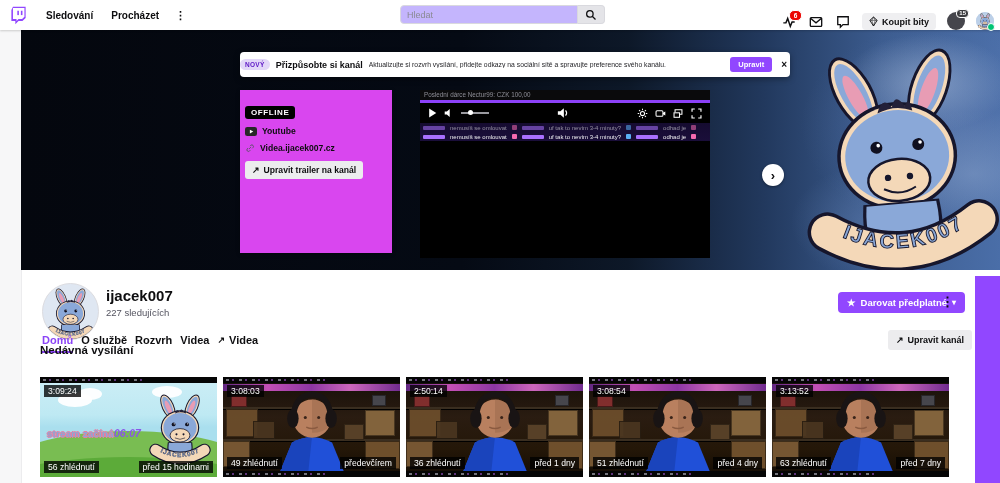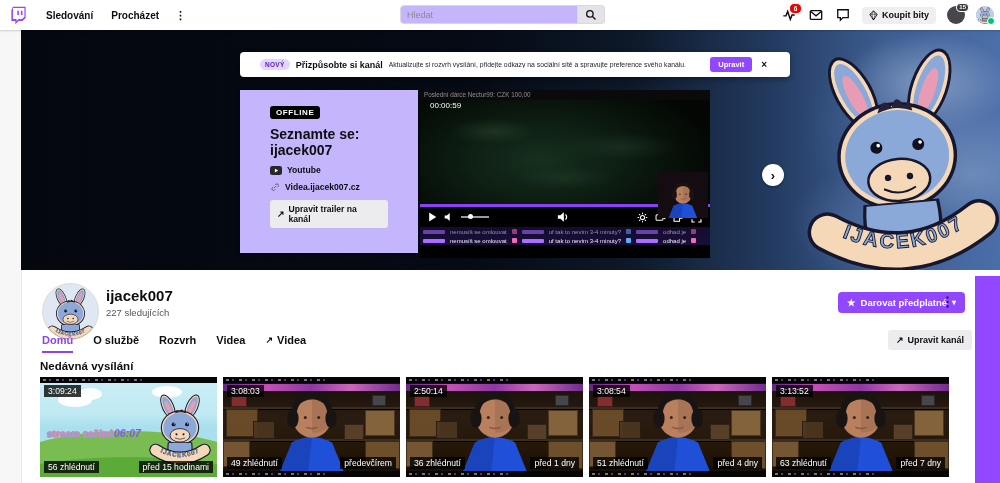--- a/index.html
+++ b/index.html
@@ -11,21 +11,21 @@
     box-shadow:0 1px 2px rgba(0,0,0,.18);display:flex;align-items:center;z-index:30;}
   .logo{margin-left:9px;width:19px;height:19px;flex:0 0 auto;}
   .navlink{font-size:10px;font-weight:bold;color:#0e0e10;margin-left:18px;cursor:pointer;}
   .nav-kebab{margin-left:16px;font-size:11px;font-weight:bold;color:#0e0e10;cursor:pointer;}
   .searchwrap{position:absolute;left:400px;top:5px;width:205px;height:19px;display:flex;}
   .searchwrap input{flex:1;height:17px;border:1px solid #d9d9de;background:#c4b5fd;
     border-radius:4px 0 0 4px;font-size:9px;padding:0 6px;color:#0e0e10;outline:none;font-family:inherit;}
   .searchwrap input::placeholder{color:#8a8a93;}
   .search-btn{width:26px;background:#e4e4e8;border:1px solid #d9d9de;border-left:none;
     border-radius:0 4px 4px 0;display:flex;align-items:center;justify-content:center;cursor:pointer;}
-  .nav-right{position:absolute;right:6px;top:0;height:30px;display:flex;align-items:center;gap:11px;}
+  .nav-right{position:absolute;right:6px;top:0;height:30px;display:flex;align-items:flex-end;gap:11px;}
   .icon-btn{position:relative;width:16px;height:16px;display:flex;align-items:center;justify-content:center;cursor:pointer;}
   .red-badge{position:absolute;top:-4px;right:-5px;min-width:9px;height:9px;border-radius:5px;
     background:#eb0400;color:#fff;font-size:6.5px;font-weight:bold;display:flex;align-items:center;
     justify-content:center;padding:0 1px;border:1px solid #fff;}
   .bits-btn{display:flex;align-items:center;gap:4px;background:#efeff1;border-radius:4px;
     padding:3px 7px;font-size:9px;font-weight:bold;color:#0e0e10;cursor:pointer;}
   .dark-avatar{position:relative;width:18px;height:18px;border-radius:50%;background:#46464c;cursor:pointer;}
   .dark-avatar .num-badge{position:absolute;top:-3px;right:-4px;background:#3d3d40;color:#fff;
     font-size:6px;font-weight:bold;border-radius:4px;padding:0 2px;border:1px solid #fff;line-height:7px;}
   .user-avatar{position:relative;width:18px;height:18px;border-radius:50%;background:#cfd8ea;
@@ -44,32 +44,32 @@
     background:
       radial-gradient(ellipse 120px 70px at 78% 22%,rgba(170,190,220,.55),transparent 70%),
       radial-gradient(ellipse 150px 90px at 92% 60%,rgba(140,165,205,.5),transparent 70%),
       radial-gradient(ellipse 110px 80px at 60% 80%,rgba(100,130,180,.45),transparent 70%),
       radial-gradient(ellipse 200px 140px at 85% 40%,rgba(90,120,175,.55),transparent 75%);}
   .mascot{position:absolute;right:0;top:30px;width:205px;height:240px;overflow:hidden;}
   .mascot svg{position:absolute;left:2px;top:4px;width:200px;height:240px;transform:rotate(-5deg);}
 
   
   .notice{position:absolute;left:240px;top:52px;width:550px;height:25px;background:#fff;border-radius:4px;
-    box-shadow:0 2px 6px rgba(0,0,0,.35);display:flex;align-items:center;padding:0 20px;box-sizing:border-box;gap:6px;}
+    box-shadow:0 2px 6px rgba(0,0,0,.35);display:flex;align-items:center;padding:0 0;box-sizing:border-box;gap:6px;}
   .notice-badge{background:#e2d7f8;color:#5c16c5;font-size:6.5px;font-weight:bold;border-radius:7px;
     padding:2px 5px;letter-spacing:.3px;flex:0 0 auto;}
   .notice-title{font-size:9px;font-weight:bold;color:#0e0e10;white-space:nowrap;}
   .notice-desc{font-size:6.8px;color:#1f1f23;white-space:nowrap;overflow:hidden;text-overflow:ellipsis;flex:1;}
   .notice-action{background:#9147ff;color:#fff;font-size:7.5px;font-weight:bold;border-radius:3px;
     padding:3px 8px;cursor:pointer;flex:0 0 auto;}
   .notice-close{font-size:10px;font-weight:bold;color:#0e0e10;cursor:pointer;padding:0 3px;flex:0 0 auto;}
 
   
-  .offline-card{position:absolute;left:240px;top:90px;width:178px;height:163px;background:#c4b5fd;
-    box-sizing:border-box;padding:11px 30px;box-shadow:0 1px 4px rgba(0,0,0,.3);}
+  .offline-card{position:absolute;left:240px;top:90px;width:152px;height:163px;background:#d946ef;
+    box-sizing:border-box;padding:11px 5px;box-shadow:0 1px 4px rgba(0,0,0,.3);}
   .offline-badge{display:inline-block;background:#000;color:#fff;font-size:8px;font-weight:bold;
     letter-spacing:.6px;padding:2px 6px;border-radius:3px;}
   .offline-title{font-size:14px;font-weight:bold;color:#0e0e10;line-height:1.15;margin-top:7px;width:120px;}
   .offline-bio{font-size:8.6px;color:#0e0e10;line-height:1.35;margin-top:7px;width:150px;}
   .link-row{display:flex;align-items:center;gap:5px;margin-top:7px;font-size:8.6px;font-weight:bold;color:#0e0e10;cursor:pointer;}
   .trailer-btn{display:inline-flex;align-items:center;gap:4px;margin-top:8px;background:#ececee;
     border-radius:3px;padding:4px 7px;font-size:8.6px;font-weight:bold;color:#0e0e10;cursor:pointer;}
   .ext-arrow{font-weight:bold;font-size:9px;}
 
   
@@ -103,30 +103,30 @@
   
   .channel-avatar{position:absolute;left:42px;top:283px;width:55px;height:55px;border-radius:50%;
     background:#dfe7f2;border:1px solid #dcdce0;overflow:hidden;}
   .channel-avatar svg{width:55px;height:58px;}
   .channel-name{position:absolute;left:106px;top:287px;font-size:15px;font-weight:bold;color:#0e0e10;}
   .channel-followers{position:absolute;left:106px;top:307px;font-size:9.5px;color:#53535f;}
   .sub-btn{position:absolute;left:838px;top:292px;height:21px;background:#9147ff;color:#fff;border-radius:4px;
     display:flex;align-items:center;gap:5px;padding:0 9px;font-size:9.5px;font-weight:bold;cursor:pointer;}
   .sub-caret{font-size:8px;}
   .channel-kebab{position:absolute;left:941px;top:294px;font-size:13px;font-weight:bold;color:#0e0e10;cursor:pointer;}
-  .tab-row{position:absolute;left:42px;top:334px;display:flex;gap:20px;}
+  .tab-row{position:absolute;left:42px;top:334px;display:flex;gap:8px;}
   .tab{position:relative;font-size:11px;font-weight:bold;color:#0e0e10;padding-bottom:7px;cursor:pointer;display:flex;gap:4px;align-items:center;}
   .tab.active{color:#8b44f7;}
   .tab.active::after{content:"";position:absolute;left:0;right:0;bottom:0;height:2px;background:#8b44f7;}
   .edit-channel-btn{position:absolute;left:888px;top:330px;height:20px;background:#ececee;border-radius:3px;
     display:flex;align-items:center;gap:4px;padding:0 8px;font-size:9px;font-weight:bold;color:#0e0e10;cursor:pointer;}
   .right-strip{position:absolute;left:975px;top:276px;width:25px;height:207px;background:#9147ff;}
 
   
-  .section-title{position:absolute;left:40px;top:360px;font-size:11.5px;font-weight:bold;color:#0e0e10;}
+  .section-title{position:absolute;left:40px;top:344px;font-size:11.5px;font-weight:bold;color:#0e0e10;}
   .cards{position:absolute;left:40px;top:377px;display:flex;gap:6px;}
   .card{position:relative;width:177px;height:100px;overflow:hidden;background:#000;cursor:pointer;flex:0 0 auto;}
   .badge{position:absolute;background:rgba(0,0,0,.78);color:#fff;font-size:8.6px;padding:1px 4px;z-index:4;}
   .badge.dur{top:8px;left:4px;}
   .badge.views{bottom:8px;left:4px;}
   .badge.date{bottom:8px;right:4px;}
   .card.intro .badge.views,.card.intro .badge.date{bottom:4px;}
   .strip{position:absolute;left:0;right:0;height:6px;background:#050505;z-index:3;}
   .strip.top{top:0;}
   .strip.bottom{bottom:0;}
@@ -278,21 +278,20 @@
   <div class="notice">
     <span class="notice-badge">NOVÝ</span>
     <span class="notice-title">Přizpůsobte si kanál</span>
     <span class="notice-desc">Aktualizujte si rozvrh vysílání, přidejte odkazy na sociální sítě a spravujte preference svého kanálu.</span>
     <span class="notice-action">Upravit</span>
     <span class="notice-close">×</span>
   </div>
 
   <div class="offline-card">
     <span class="offline-badge">OFFLINE</span>
-    <div class="offline-title">Seznamte se: ijacek007</div>
     <div class="link-row">
       <svg width="12" height="9" viewBox="0 0 16 12">
         <rect x="0" y="0" width="16" height="12" rx="3" fill="#282828"></rect>
         <path d="M6.5,3.5 L11,6 L6.5,8.5 Z" fill="#fff"></path>
       </svg>
       <span>Youtube</span>
     </div>
     <div class="link-row">
       <svg width="10" height="10" viewBox="0 0 16 16">
         <path d="M6.5,9.5 L9.5,6.5 M5,8 L3.5,9.5 a2.5,2.5 0 0 0 3.5,3.5 L8.5,11.5 M8,5 L9.5,3.5 a2.5,2.5 0 0 1 3.5,3.5 L11.5,8.5" fill="none" stroke="#53535f" stroke-width="1.4"></path>
@@ -300,30 +299,20 @@
       <span>Videa.ijacek007.cz</span>
     </div>
     <div class="trailer-btn">
       <span class="ext-arrow">↗</span>
       <span>Upravit trailer na kanál</span>
     </div>
   </div>
 
   <div class="player">
     <div class="donor-bar">Poslední dárce Nectur99: CZK 100,00</div>
-    <div class="scene">
-      <div class="branches"></div>
-      <span class="time-left" style="position:absolute;left:10px;bottom:6px;color:#fff;font-size:8px;">00:00:59</span>
-      <span style="position:absolute;right:4px;bottom:6px;color:#fff;font-size:8px;">00:00:59</span>
-      <div class="cam-mini">
-        <svg viewBox="0 0 100 90">
-            <use href="#camguy"></use>
-          </svg>
-      </div>
-    </div>
     <div class="progress"></div>
     <div class="controls">
       <svg width="9" height="10" viewBox="0 0 10 12">
           <path d="M1,0.5 L9.5,6 L1,11.5 Z" fill="#fff"></path>
         </svg>
       <svg width="10" height="10" viewBox="0 0 14 14">
         <path d="M1,5 H4 L8,1.5 V12.5 L4,9 H1 Z" fill="#fff"></path>
       </svg>
       <div class="vol-slider">
           <div class="knob"></div>

